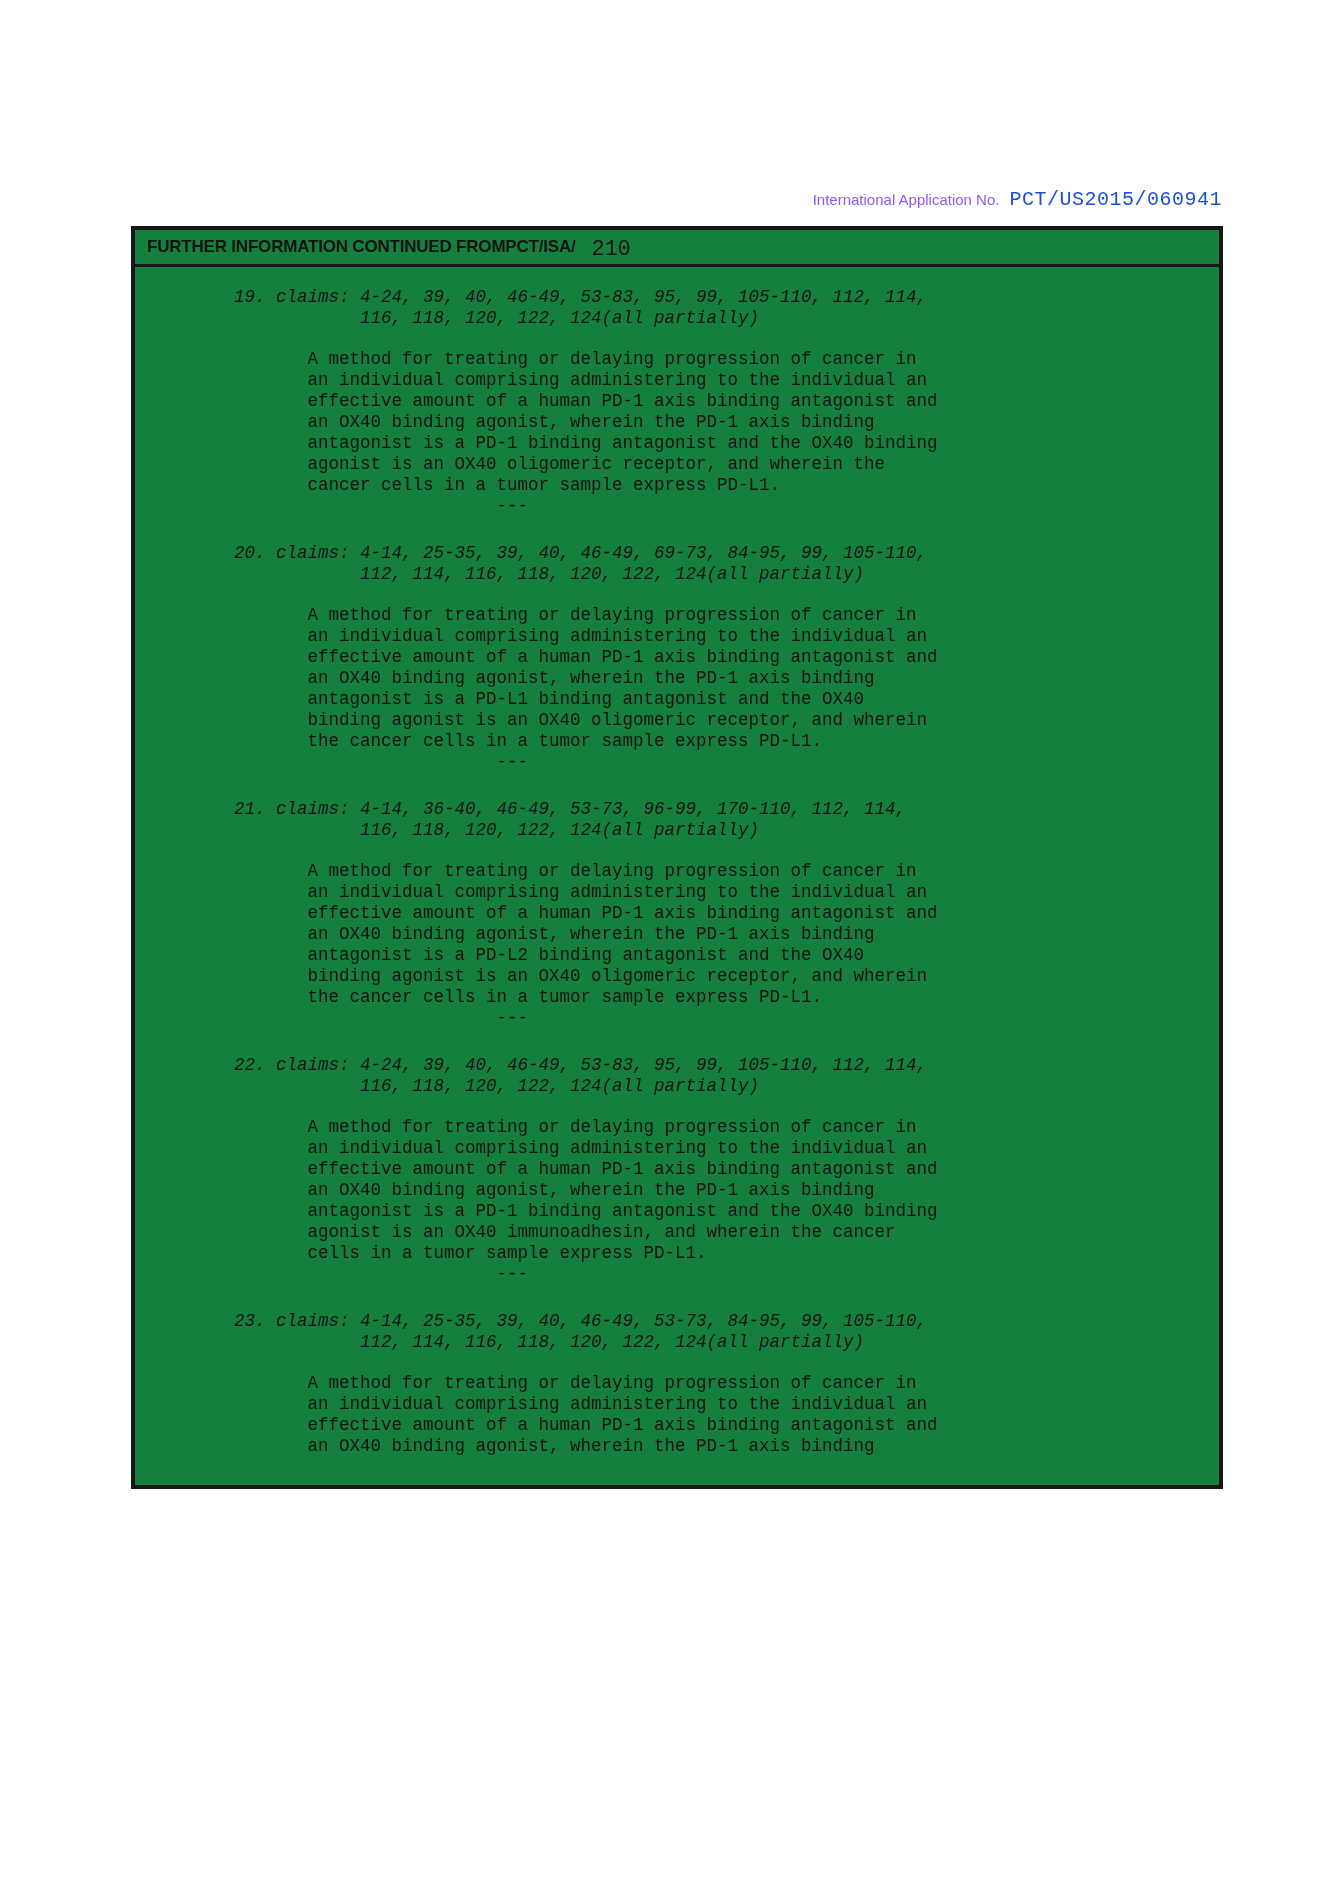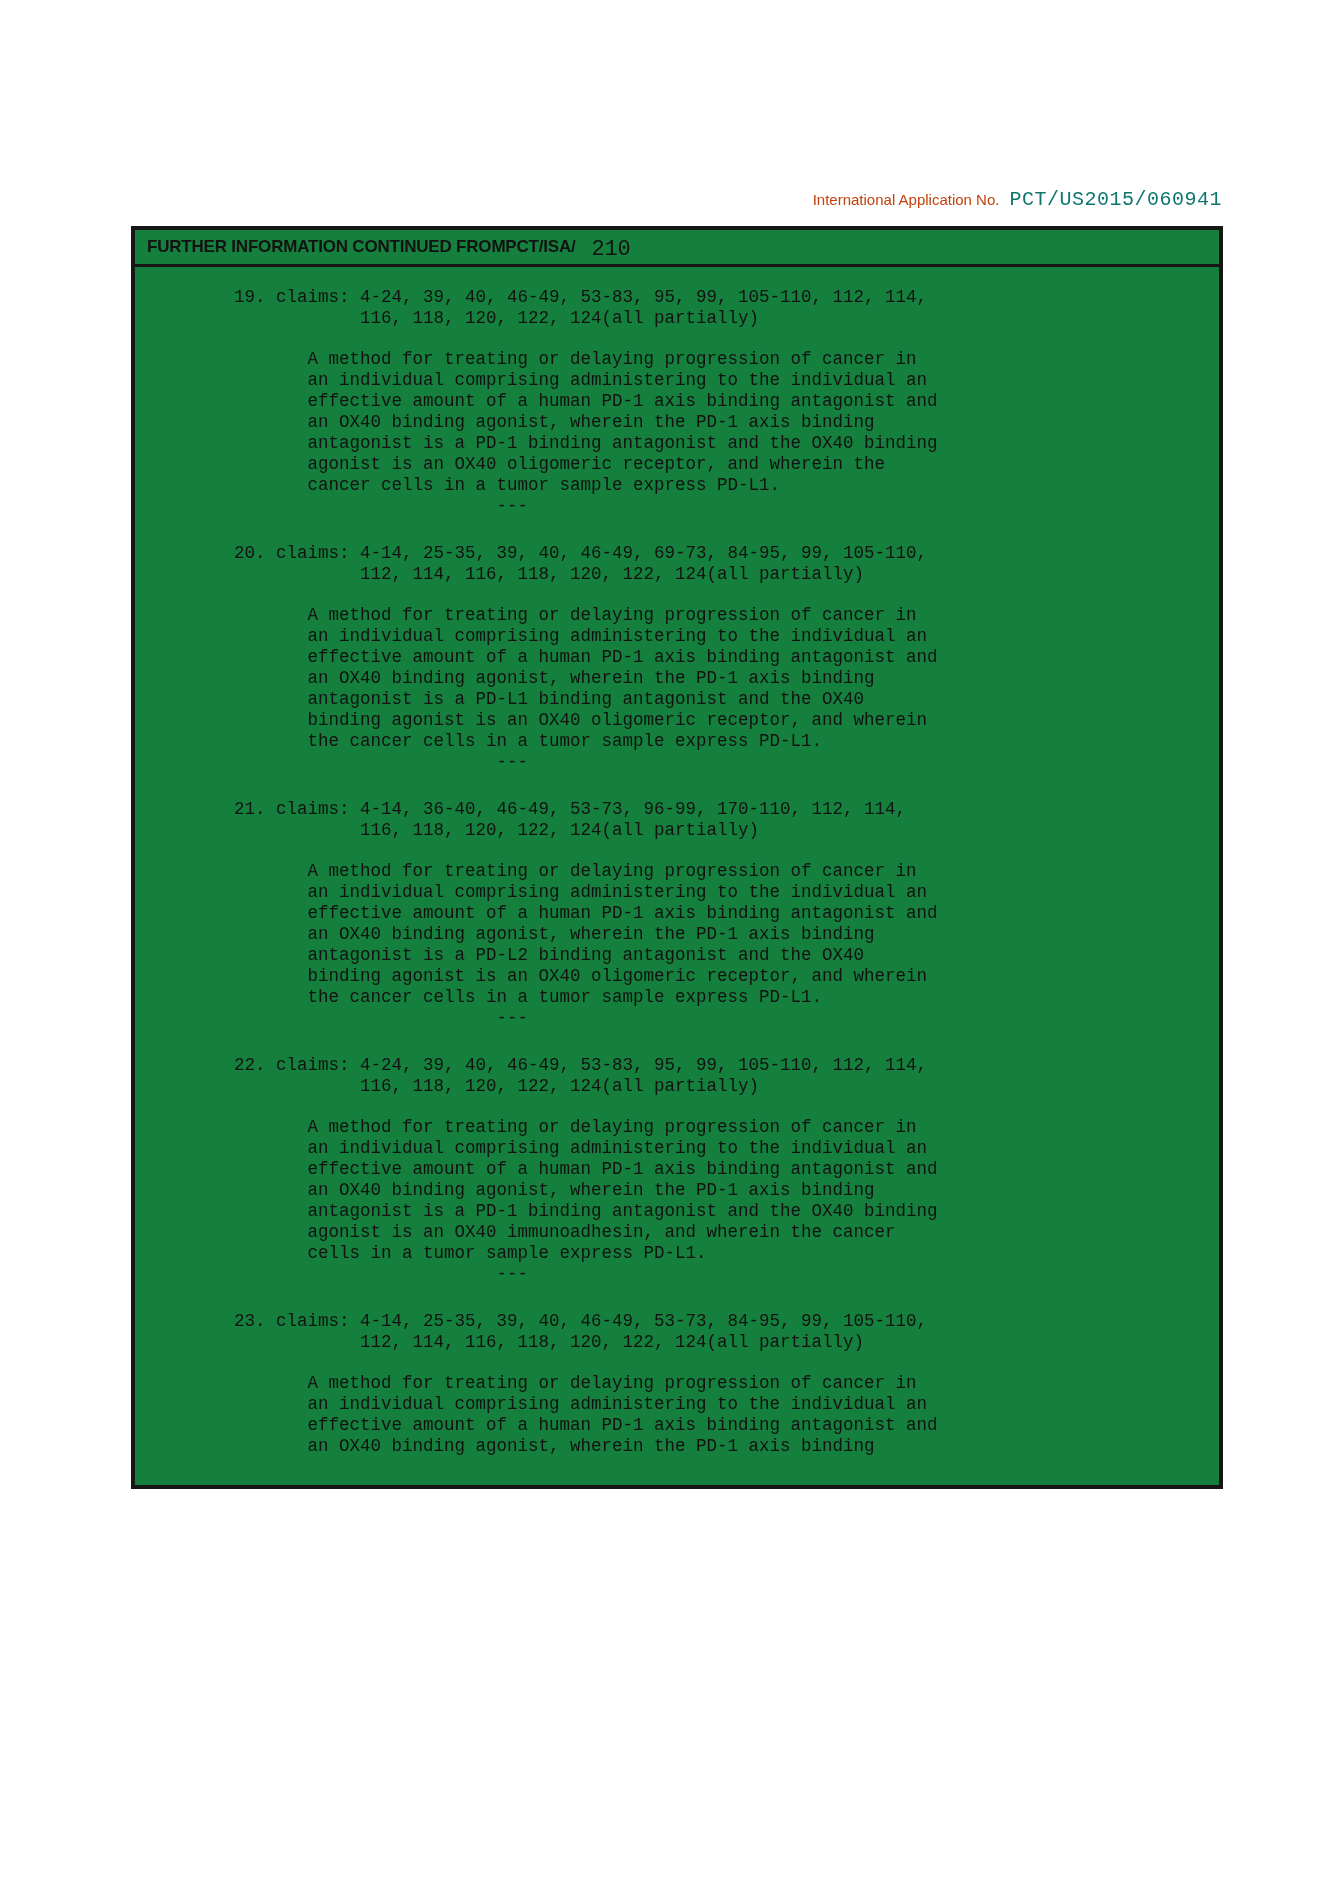--- a/index.html
+++ b/index.html
@@ -18,27 +18,27 @@
     top: 188px;
     right: 116px;
     display: flex;
     align-items: baseline;
     gap: 10px;
     white-space: nowrap;
   }
   .appno-label {
     font-family: "Liberation Sans", sans-serif;
     font-size: 15px;
-    color: #c2410c;
+    color: #8b5cf6;
   }
   .appno-value {
     font-family: "Liberation Mono", monospace;
     font-size: 20px;
     letter-spacing: 0.5px;
-    color: #0f766e;
+    color: #1d4ed8;
   }
   .main-box {
     position: absolute;
     left: 131px;
     top: 226px;
     width: 1092px;
     height: 1263px;
     border: 4px solid #161616;
     background: #15803d;
   }
@@ -64,21 +64,21 @@
     top: 2px;
   }
   .box-body {
     height: calc(100% - 37px);
     padding: 20px 20px 0 99px;
     font-size: 17.5px;
     line-height: 21px;
     overflow: hidden;
   }
   .claim { margin-bottom: 26px; }
-  .claim-heading { white-space: pre; }
+  .claim-heading { white-space: pre; font-style: italic; }
   .claim-text { white-space: pre; margin-left: 7ch; margin-top: 20px; }
   .claim-separator { margin-left: 25ch; white-space: pre; }
 </style>
 </head>
 <body>
 
 <div class="page">
 
   <div class="appno-line">
     <span class="appno-label">International Application No.</span>

